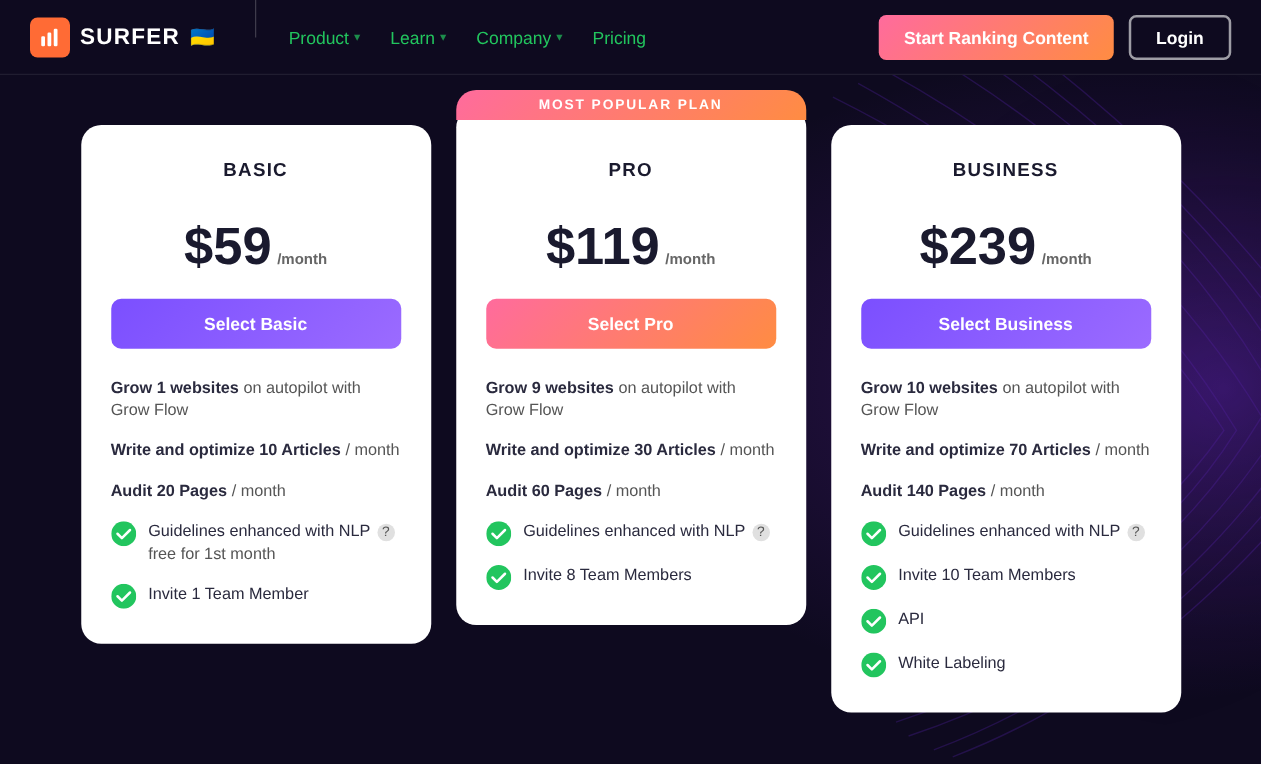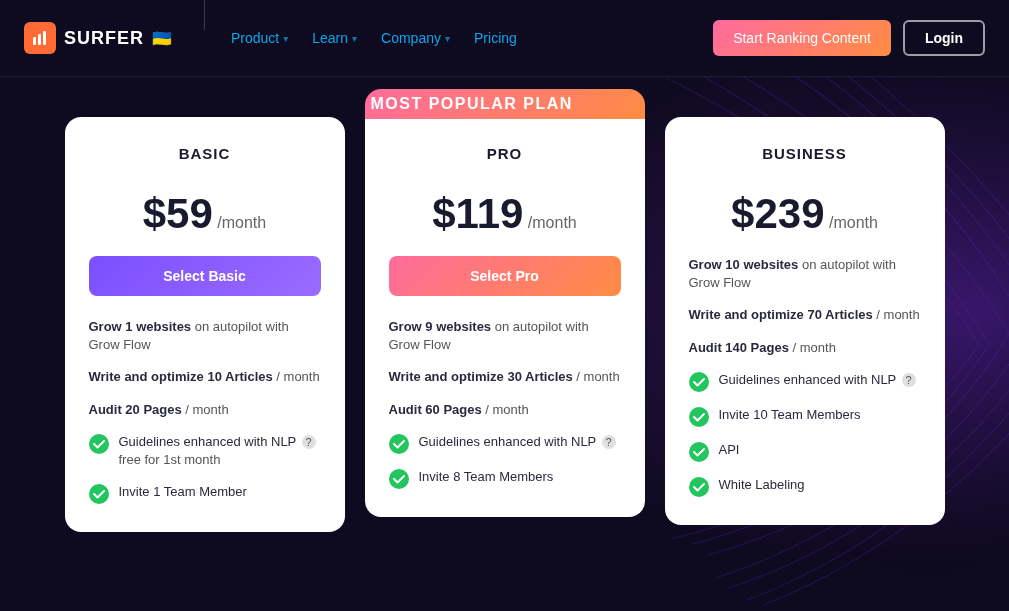--- a/index.html
+++ b/index.html
@@ -19,21 +19,21 @@
       background: radial-gradient(ellipse at 80% 50%, rgba(120, 40, 200, 0.3) 0%, transparent 60%);
       pointer-events: none;
     }
 
     
     .navbar {
       display: flex;
       background: #0e0a1f;
       border-bottom: 1px solid rgba(255,255,255,0.08);
       padding: 0 24px;
-      height: 77px;
+      height: 60px;
       position: relative;
       z-index: 10;
     }
 
     .navbar-logo {
       display: flex;
       align-items: center;
       gap: 8px;
       margin-right: 16px;
     }
@@ -72,21 +72,21 @@
       display: flex;
       align-items: center;
       gap: 4px;
       flex: 1;
     }
 
     .nav-item {
       display: flex;
       align-items: center;
       gap: 4px;
-      color: #0ea5e9;
+      color: #22c55e;
       font-size: 14px;
       padding: 6px 10px;
       cursor: pointer;
       border-radius: 4px;
     }
 
     .nav-chevron {
       font-size: 10px;
       opacity: 0.7;
     }
@@ -97,21 +97,21 @@
       gap: 12px;
     }
 
     .btn-start {
       background: linear-gradient(135deg, #ff6b9d, #ff8c42);
       color: white;
       border: none;
       padding: 10px 20px;
       border-radius: 6px;
       font-size: 14px;
-      font-weight: 400;
+      font-weight: 700;
       cursor: pointer;
     }
 
     .btn-login {
       background: transparent;
       color: white;
       border: 2px solid rgba(255,255,255,0.6);
       padding: 8px 20px;
       border-radius: 6px;
       font-size: 14px;
@@ -154,21 +154,22 @@
       width: 280px;
       margin-top: -14px;
     }
 
     .popular-badge {
       position: absolute;
       top: -14px;
       left: 0; right: 0;
       background: linear-gradient(135deg, #ff6b9d, #ff8c42);
       color: white;
-      font-size: 16px;
+      text-align: center;
+      font-size: 11px;
       font-weight: 700;
       letter-spacing: 1.5px;
       padding: 6px;
       border-radius: 16px 16px 0 0;
     }
 
     .card-title {
       text-align: center;
       font-size: 15px;
       font-weight: 800;
@@ -182,23 +183,23 @@
       margin-bottom: 18px;
     }
 
     .price-amount {
       font-size: 42px;
       font-weight: 800;
       color: #1a1a2e;
     }
 
     .price-period {
-      font-size: 16px;
+      font-size: 12px;
       color: #666;
-      font-weight: 400;
+      font-weight: 700;
     }
 
     .btn-select {
       width: 100%;
       padding: 12px;
       border: none;
       border-radius: 8px;
       font-size: 14px;
       font-weight: 700;
       cursor: pointer;
@@ -397,20 +398,21 @@
       </li>
     </ul>
   </div>
 
   <div class="pricing-card">
     <div class="card-title">BUSINESS</div>
     <div class="card-price">
       <span class="price-amount">$239</span>
       <span class="price-period">/month</span>
     </div>
+    <button class="btn-select btn-select-business">Select Business</button>
     <ul class="feature-list">
       <li class="feature-item">
         <strong>Grow 10 websites</strong><span class="light"> on autopilot with Grow Flow</span>
       </li>
       <li class="feature-item">
         <strong>Write and optimize 70 Articles</strong><span class="light"> / month</span>
       </li>
       <li class="feature-item">
         <strong>Audit 140 Pages</strong><span class="light"> / month</span>
       </li>

